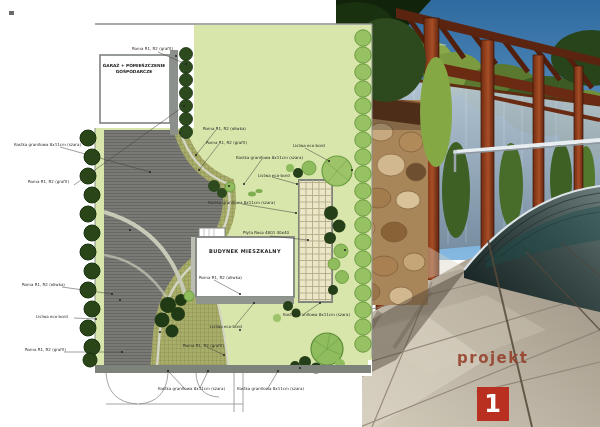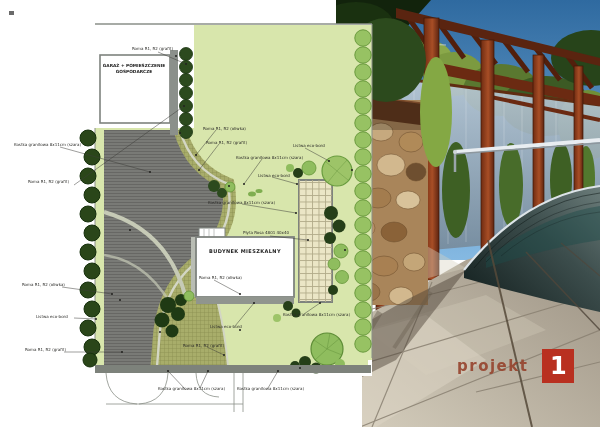--- a/index.html
+++ b/index.html
@@ -3,21 +3,21 @@
 <meta charset="utf-8">
 <style>
   html,body{margin:0;padding:0;}
   body{width:600px;height:427px;position:relative;background:#ffffff;
        font-family:"DejaVu Sans", sans-serif;overflow:hidden;}
   svg{position:absolute;display:block;}
   .label{position:absolute;font-size:4px;color:#2b2b28;white-space:nowrap;line-height:1;z-index:30;}
   .area-label{position:absolute;color:#222;font-weight:bold;text-align:center;z-index:30;}
   #garage-label{left:101px;top:63px;width:66px;font-size:4.3px;line-height:1.5;}
   #building-label{left:196px;top:248px;width:98px;font-size:5px;letter-spacing:.4px;}
-  #logo{position:absolute;left:457px;top:349px;display:flex;align-items:center;gap:14px;z-index:40;}
+  #logo{position:absolute;left:457px;top:349px;display:flex;align-items:center;gap:20px;z-index:40;flex-direction:column;}
   #logo .word{font-size:15px;color:rgba(150,66,44,.9);letter-spacing:1.5px;font-weight:bold;}
   #logo .sq{width:32px;height:34px;background:#b93020;color:#fff;font-size:24px;font-weight:bold;
             display:flex;align-items:center;justify-content:center;}
 </style>
 </head>
 <body>
 
 <svg viewBox="0 0 264 427" style="left:336px;top:0;width:264px;height:427px">
   <defs>
     <linearGradient id="skyGrad" x1="0" y1="0" x2="0" y2="1">

